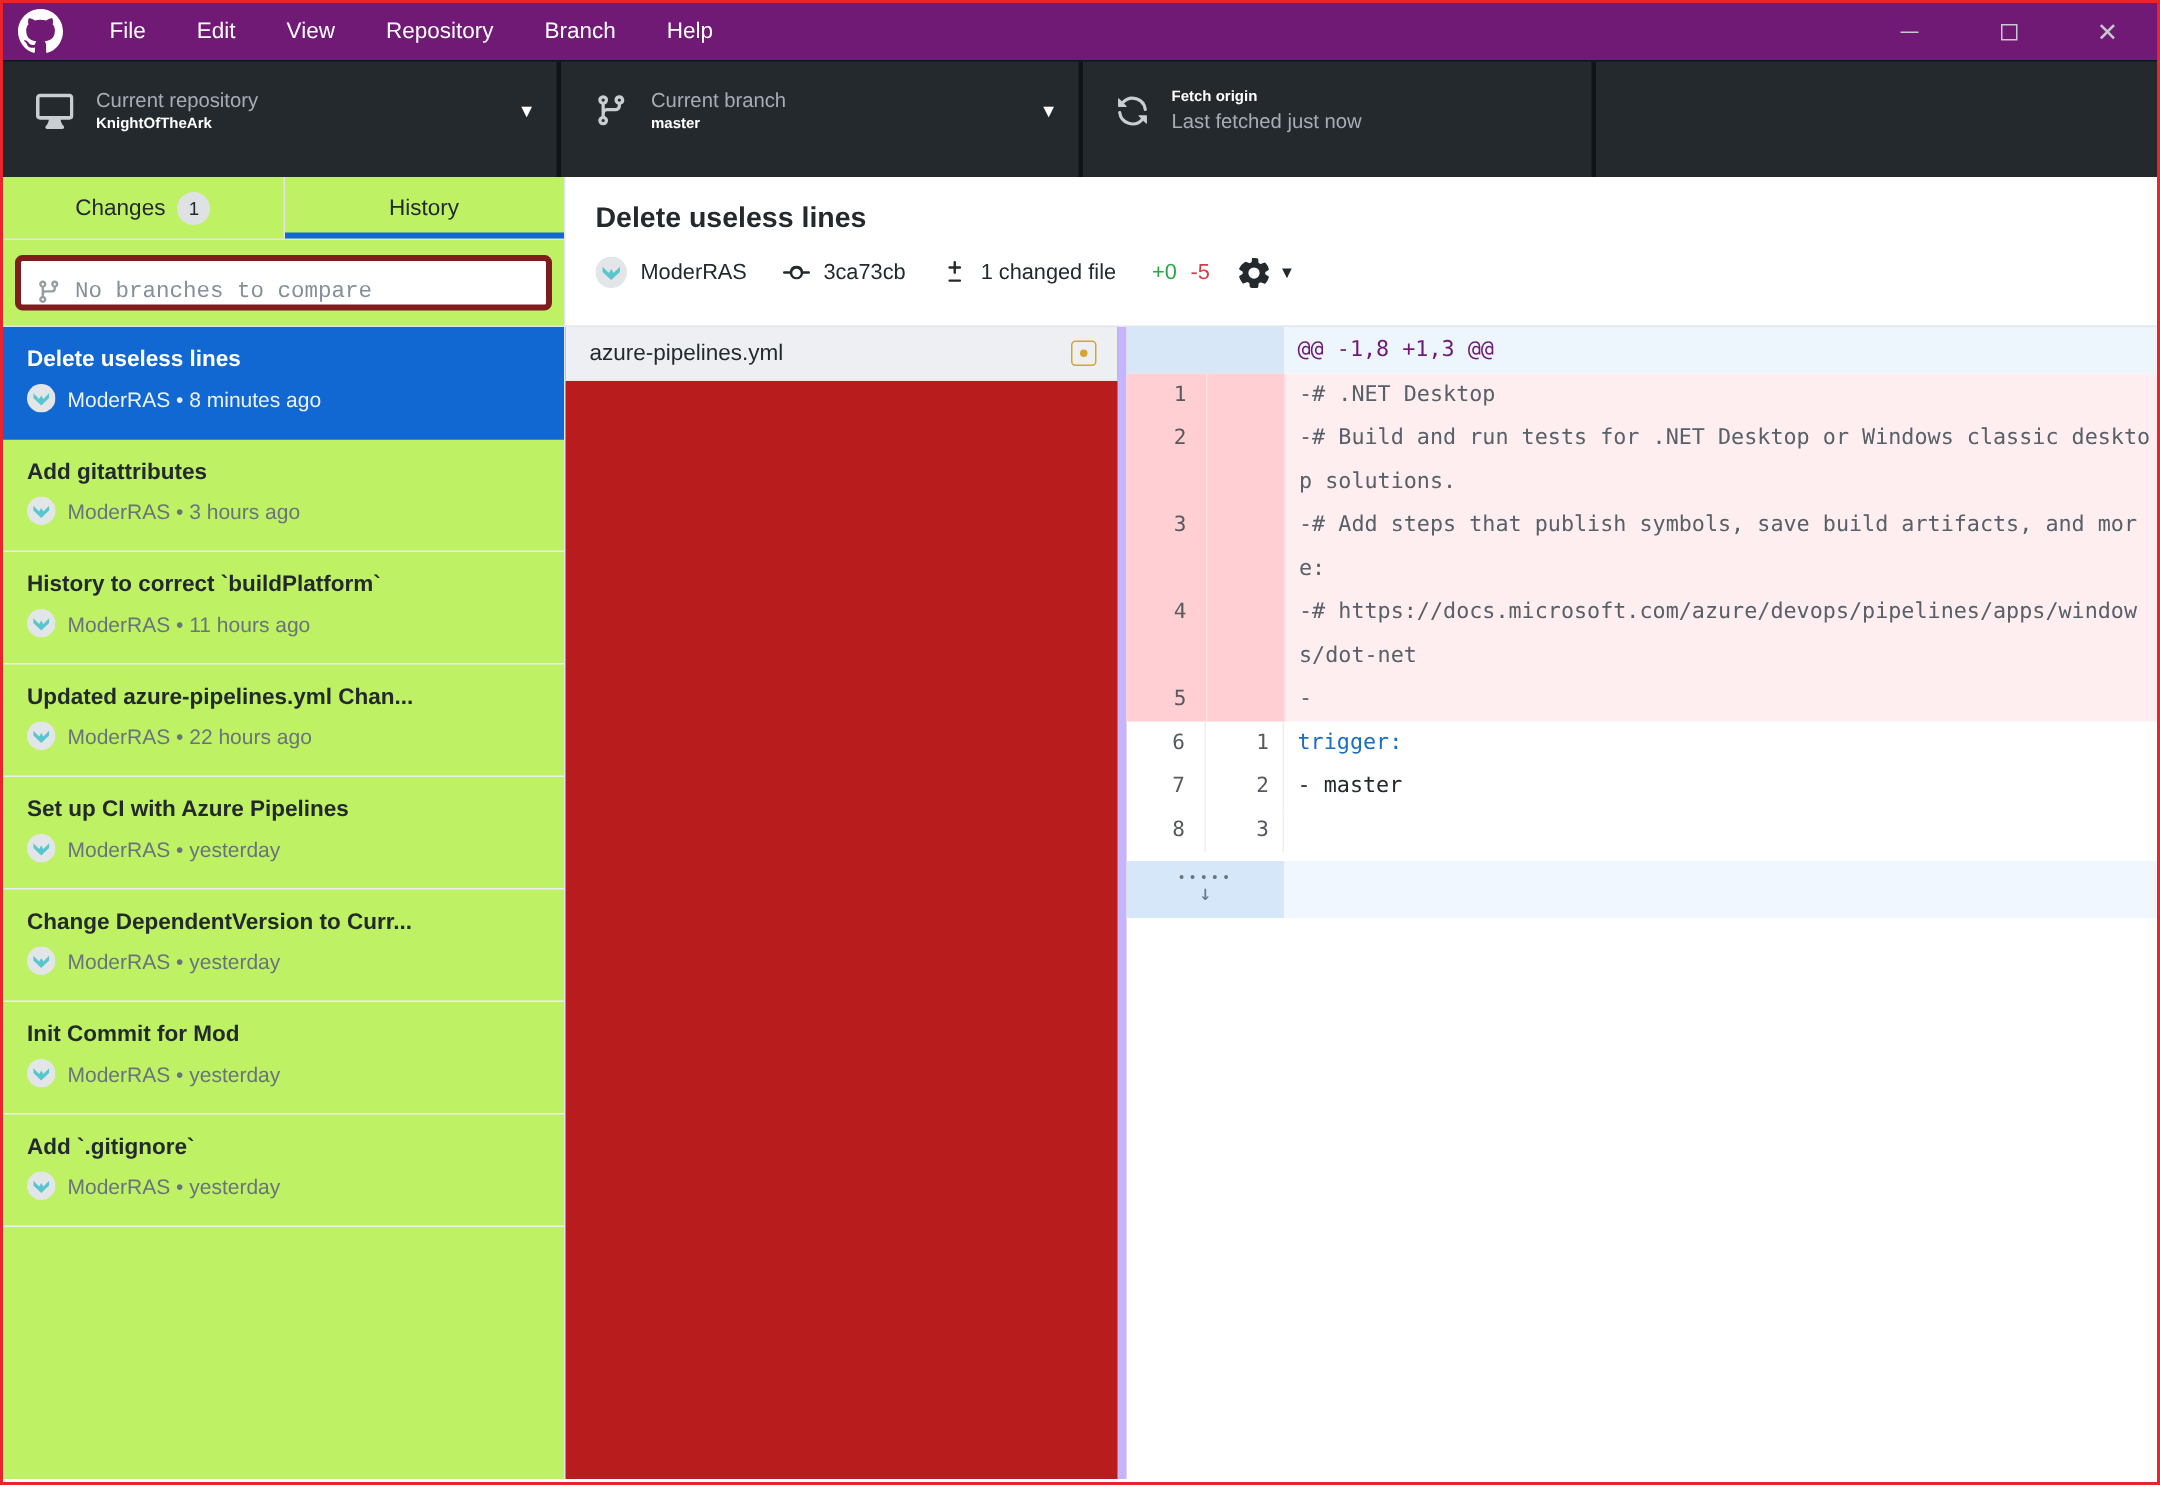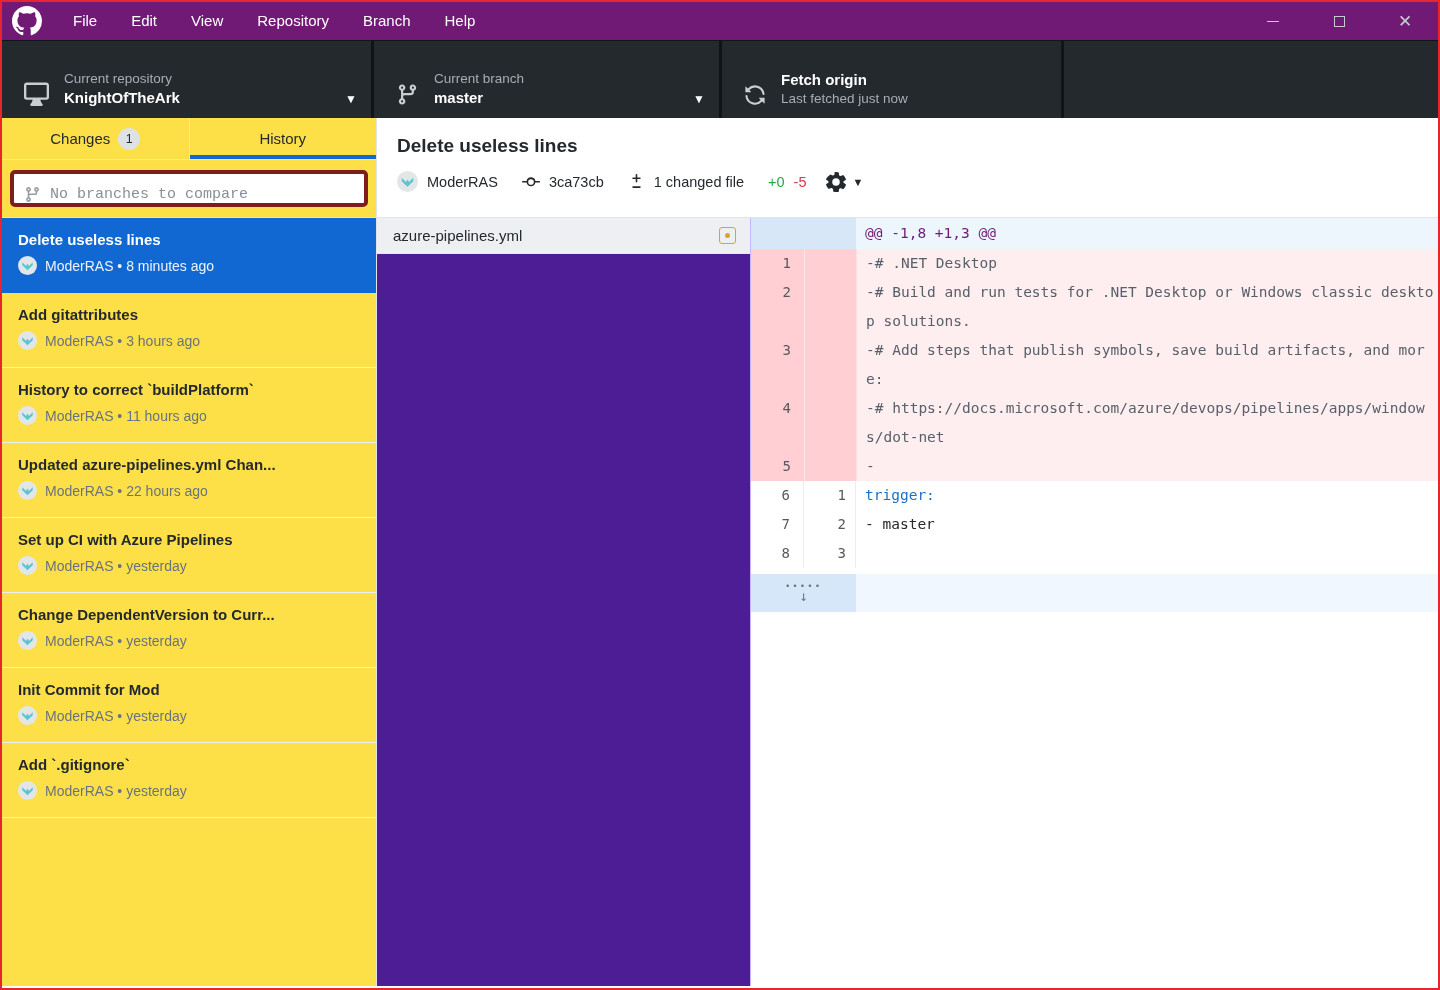--- a/index.html
+++ b/index.html
@@ -20,36 +20,36 @@
   .gh-logo { width: 30px; height: 30px; margin: 0 14px 0 10px; display: flex; align-items: center; justify-content: center; }
   .menu-item { padding: 0 17px; line-height: 38px; cursor: default; }
   .win-controls { margin-left: auto; display: flex; align-items: center; height: 38px; }
   .win-btn { width: 66px; height: 38px; display: flex; align-items: center; justify-content: center; color: #c7cacd; }
   .glyph-min { display: inline-block; width: 12px; border-top: 1.6px solid #c7cacd; }
   .glyph-max { display: inline-block; width: 11px; height: 11px; border: 1.6px solid #c7cacd; }
   .glyph-close { font-size: 17px; line-height: 1; }
 
   
   .toolbar { height: 78px; background: #24292e; border-top: 1px solid #121417; display: flex; }
-  .tool-section { display: flex; align-items: flex-end; border-right: 3px solid #111417; padding: 0 14px 12px 22px; }
+  .tool-section { display: flex; align-items: center; border-right: 3px solid #111417; padding: 0 14px 12px 22px; }
   .tool-section .ticon { color: #c9ced3; margin-right: 15px; flex: none; }
   .tcol { display: flex; flex-direction: column; justify-content: center; gap: 3px; }
   .tlabel { color: #a6adb4; font-size: 13.5px; }
-  .tvalue { color: #fff; font-size: 15px; font-weight: bold; }
+  .tvalue { color: #fff; font-size: 10px; font-weight: bold; }
   .tcaret { color: #fff; margin-left: auto; font-size: 12px; padding-left: 12px; }
   .sec-repo { width: 372px; }
   .sec-branch { width: 348px; }
   .sec-fetch { width: 342px; }
   .sec-rest { flex: 1; border-right: none; }
 
   
   .content { display: flex; height: 868px; }
 
   
-  .sidebar { width: 375px; flex: none; border-right: 1px solid #e1e4e8; display: flex; flex-direction: column; background: #fde047; }
+  .sidebar { width: 375px; flex: none; border-right: 1px solid #e1e4e8; display: flex; flex-direction: column; background: #bef264; }
   .tabs { height: 42px; display: flex; border-bottom: 1px solid #e1e4e8; flex: none; }
   .tab { flex: 1; display: flex; align-items: center; justify-content: center; gap: 8px; font-size: 15px; position: relative; color: #24292e; }
   .tab + .tab { border-left: 1px solid #e1e4e8; }
   .tab.active { font-weight: 400; }
   .tab.active::after { content: ""; position: absolute; left: 0; right: 0; bottom: 0; height: 4px; background: #1268d3; }
   .badge { background: #dfe2e5; color: #24292e; font-size: 12.5px; min-width: 22px; height: 22px; border-radius: 11px; display: inline-flex; align-items: center; justify-content: center; padding: 0 6px; }
   .filter-row { padding: 10px 8px; border-bottom: 1px solid #e1e4e8; flex: none; }
   .filter-box { height: 37px; border: 4px solid #7f1d1d; border-radius: 5px; display: flex; align-items: flex-end; padding: 0 10px; gap: 9px; background: #fff; font-family: Liberation Mono, monospace; }
   .filter-box .ficon { color: #959da5; flex: none; }
   .filter-text { color: #87909a; font-size: 15px; }
@@ -67,21 +67,21 @@
   .detail-title { font-size: 19px; font-weight: bold; color: #24292e; margin-bottom: 14px; }
   .detail-meta { display: flex; align-items: center; gap: 9px; font-size: 14.5px; color: #24292e; }
   .detail-meta .micon { color: #24292e; display: inline-flex; }
   .sep { width: 6px; }
   .adds { color: #28a745; }
   .dels { color: #d73a49; }
   .gear-wrap { display: inline-flex; align-items: center; gap: 7px; margin-left: 10px; }
   .gear-caret { font-size: 11px; color: #24292e; }
 
   .main-body { flex: 1; display: flex; min-height: 0; }
-  .file-col { width: 374px; flex: none; border-right: 1px solid #c4b5fd; background: #4c1d95; }
+  .file-col { width: 374px; flex: none; border-right: 6px solid #c4b5fd; background: #b91c1c; }
   .file-row { height: 36px; background: #edeff2; display: flex; align-items: center; padding: 0 14px 0 16px; border-bottom: 1px solid #e6e8eb; }
   .file-name { font-size: 15px; color: #24292e; flex: 1; white-space: nowrap; overflow: hidden; }
   .mod-icon { width: 17px; height: 17px; border: 1.6px solid #d4a72c; border-radius: 3px; position: relative; flex: none; }
   .mod-icon::after { content: ""; position: absolute; left: 50%; top: 50%; width: 5px; height: 5px; margin: -2.5px 0 0 -2.5px; border-radius: 50%; background: #d4a72c; }
 
   
   .diff-col { flex: 1; min-width: 0; font-family: "DejaVu Sans Mono", monospace; font-size: 14.5px; background: #fff; }
   .diff-row { display: flex; line-height: 29px; }
   .gut { width: 53px; flex: none; text-align: right; padding-right: 13px; color: #56595d; font-size: 14px; }
   .gut.new { width: 52px; padding-right: 9px; }

